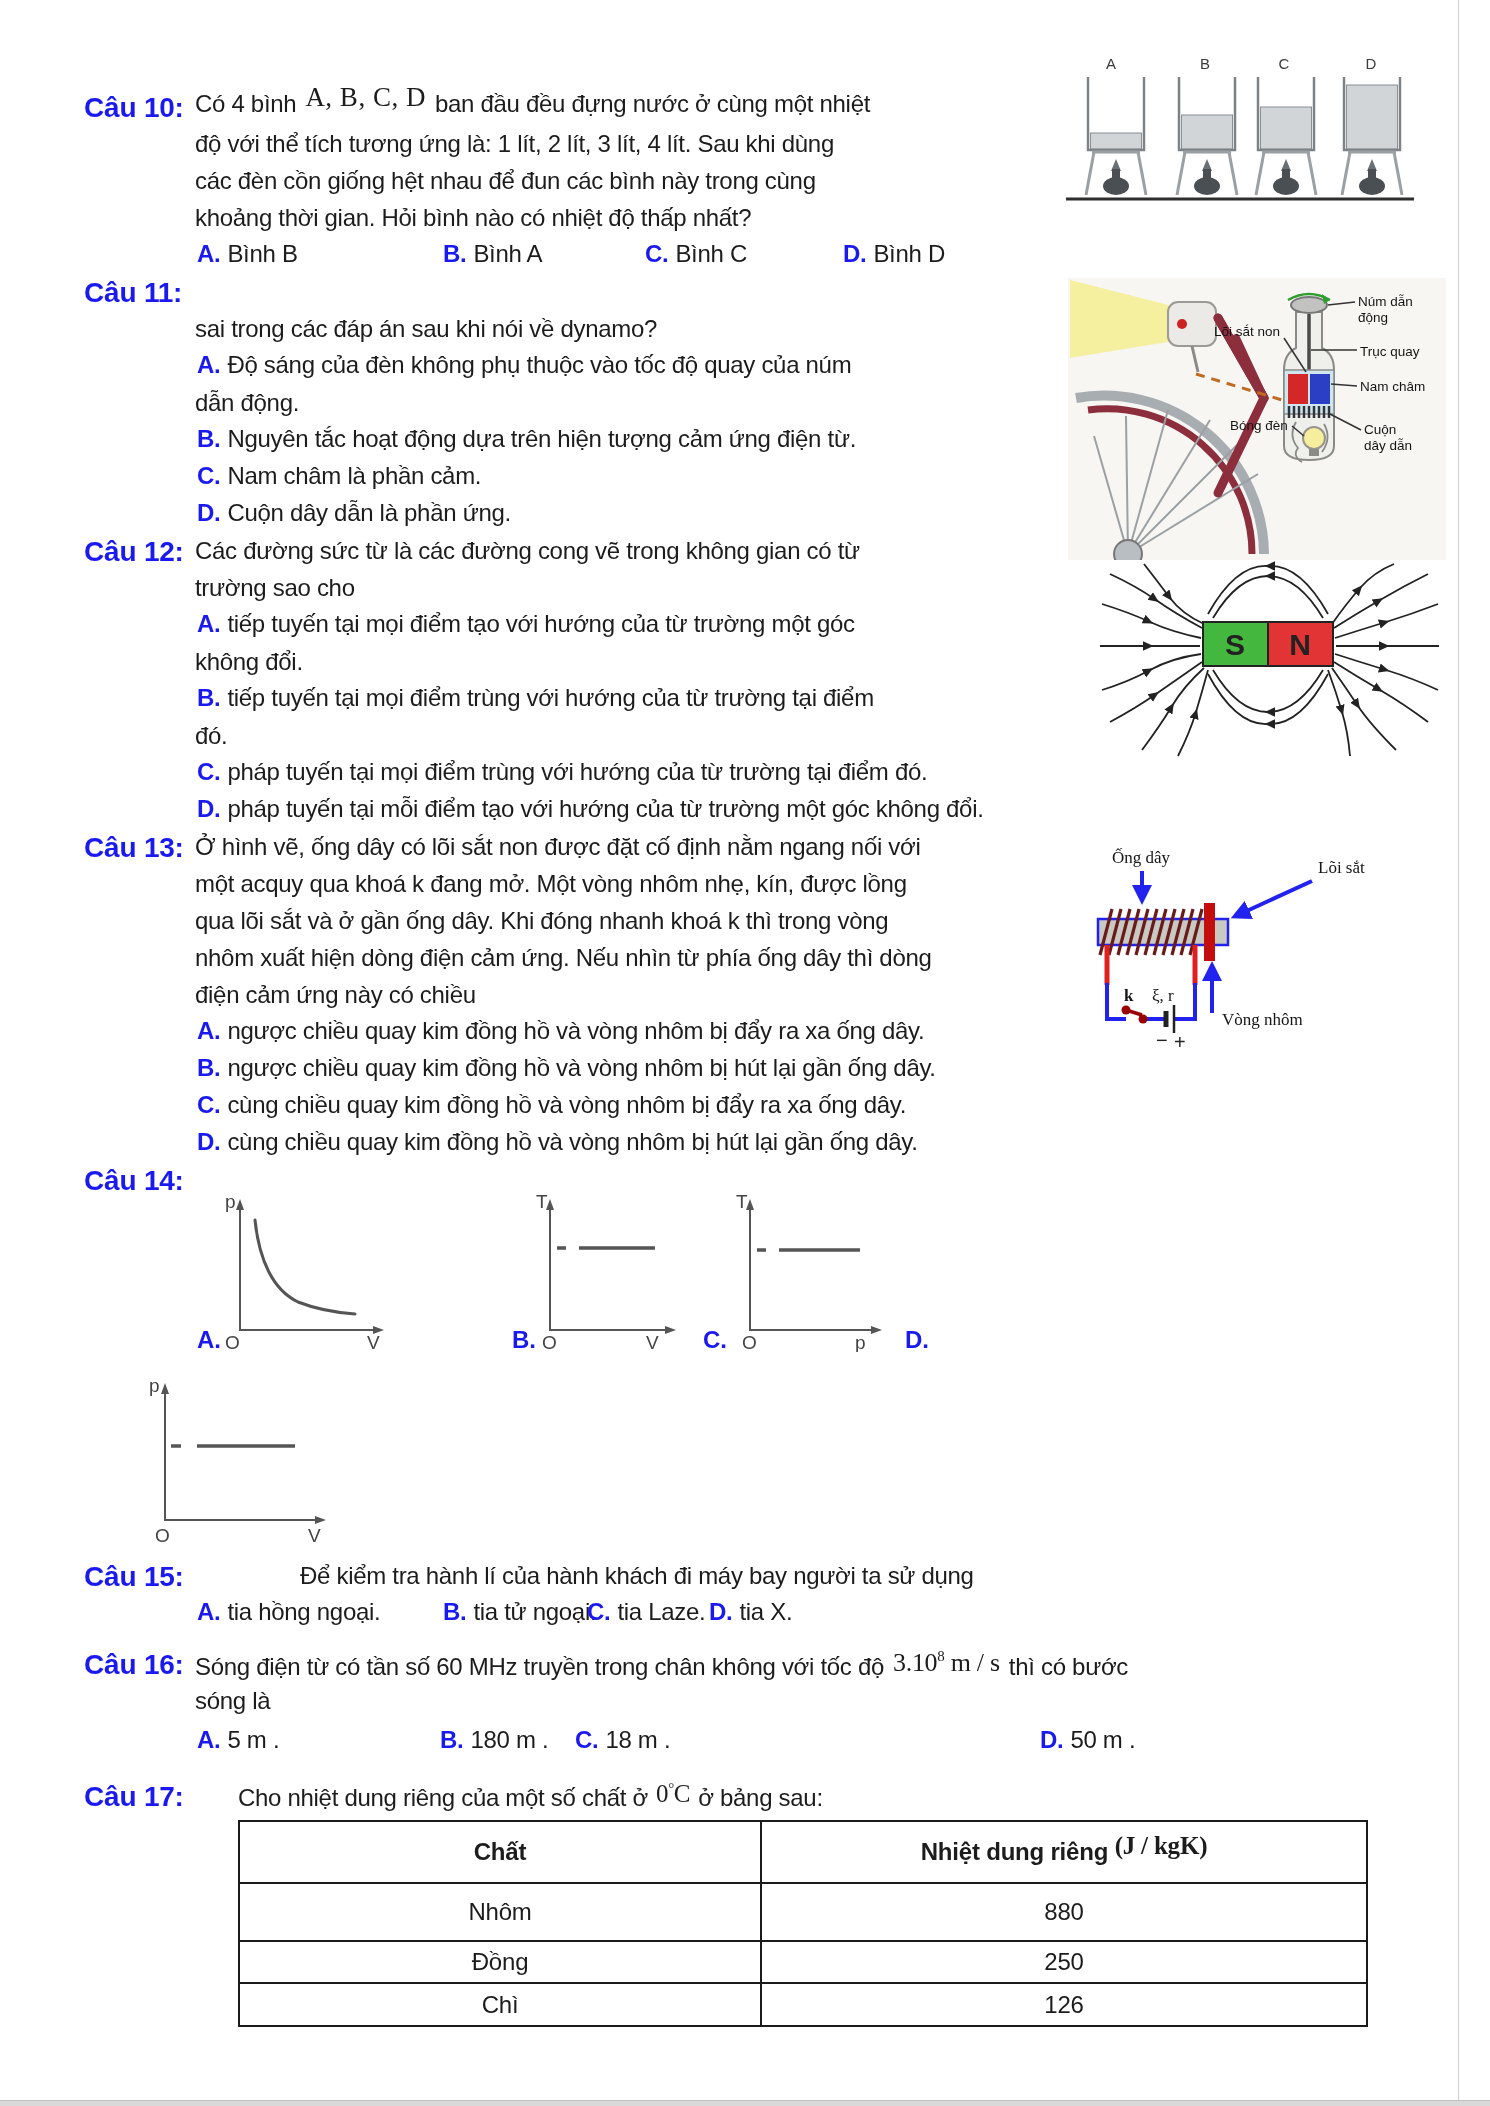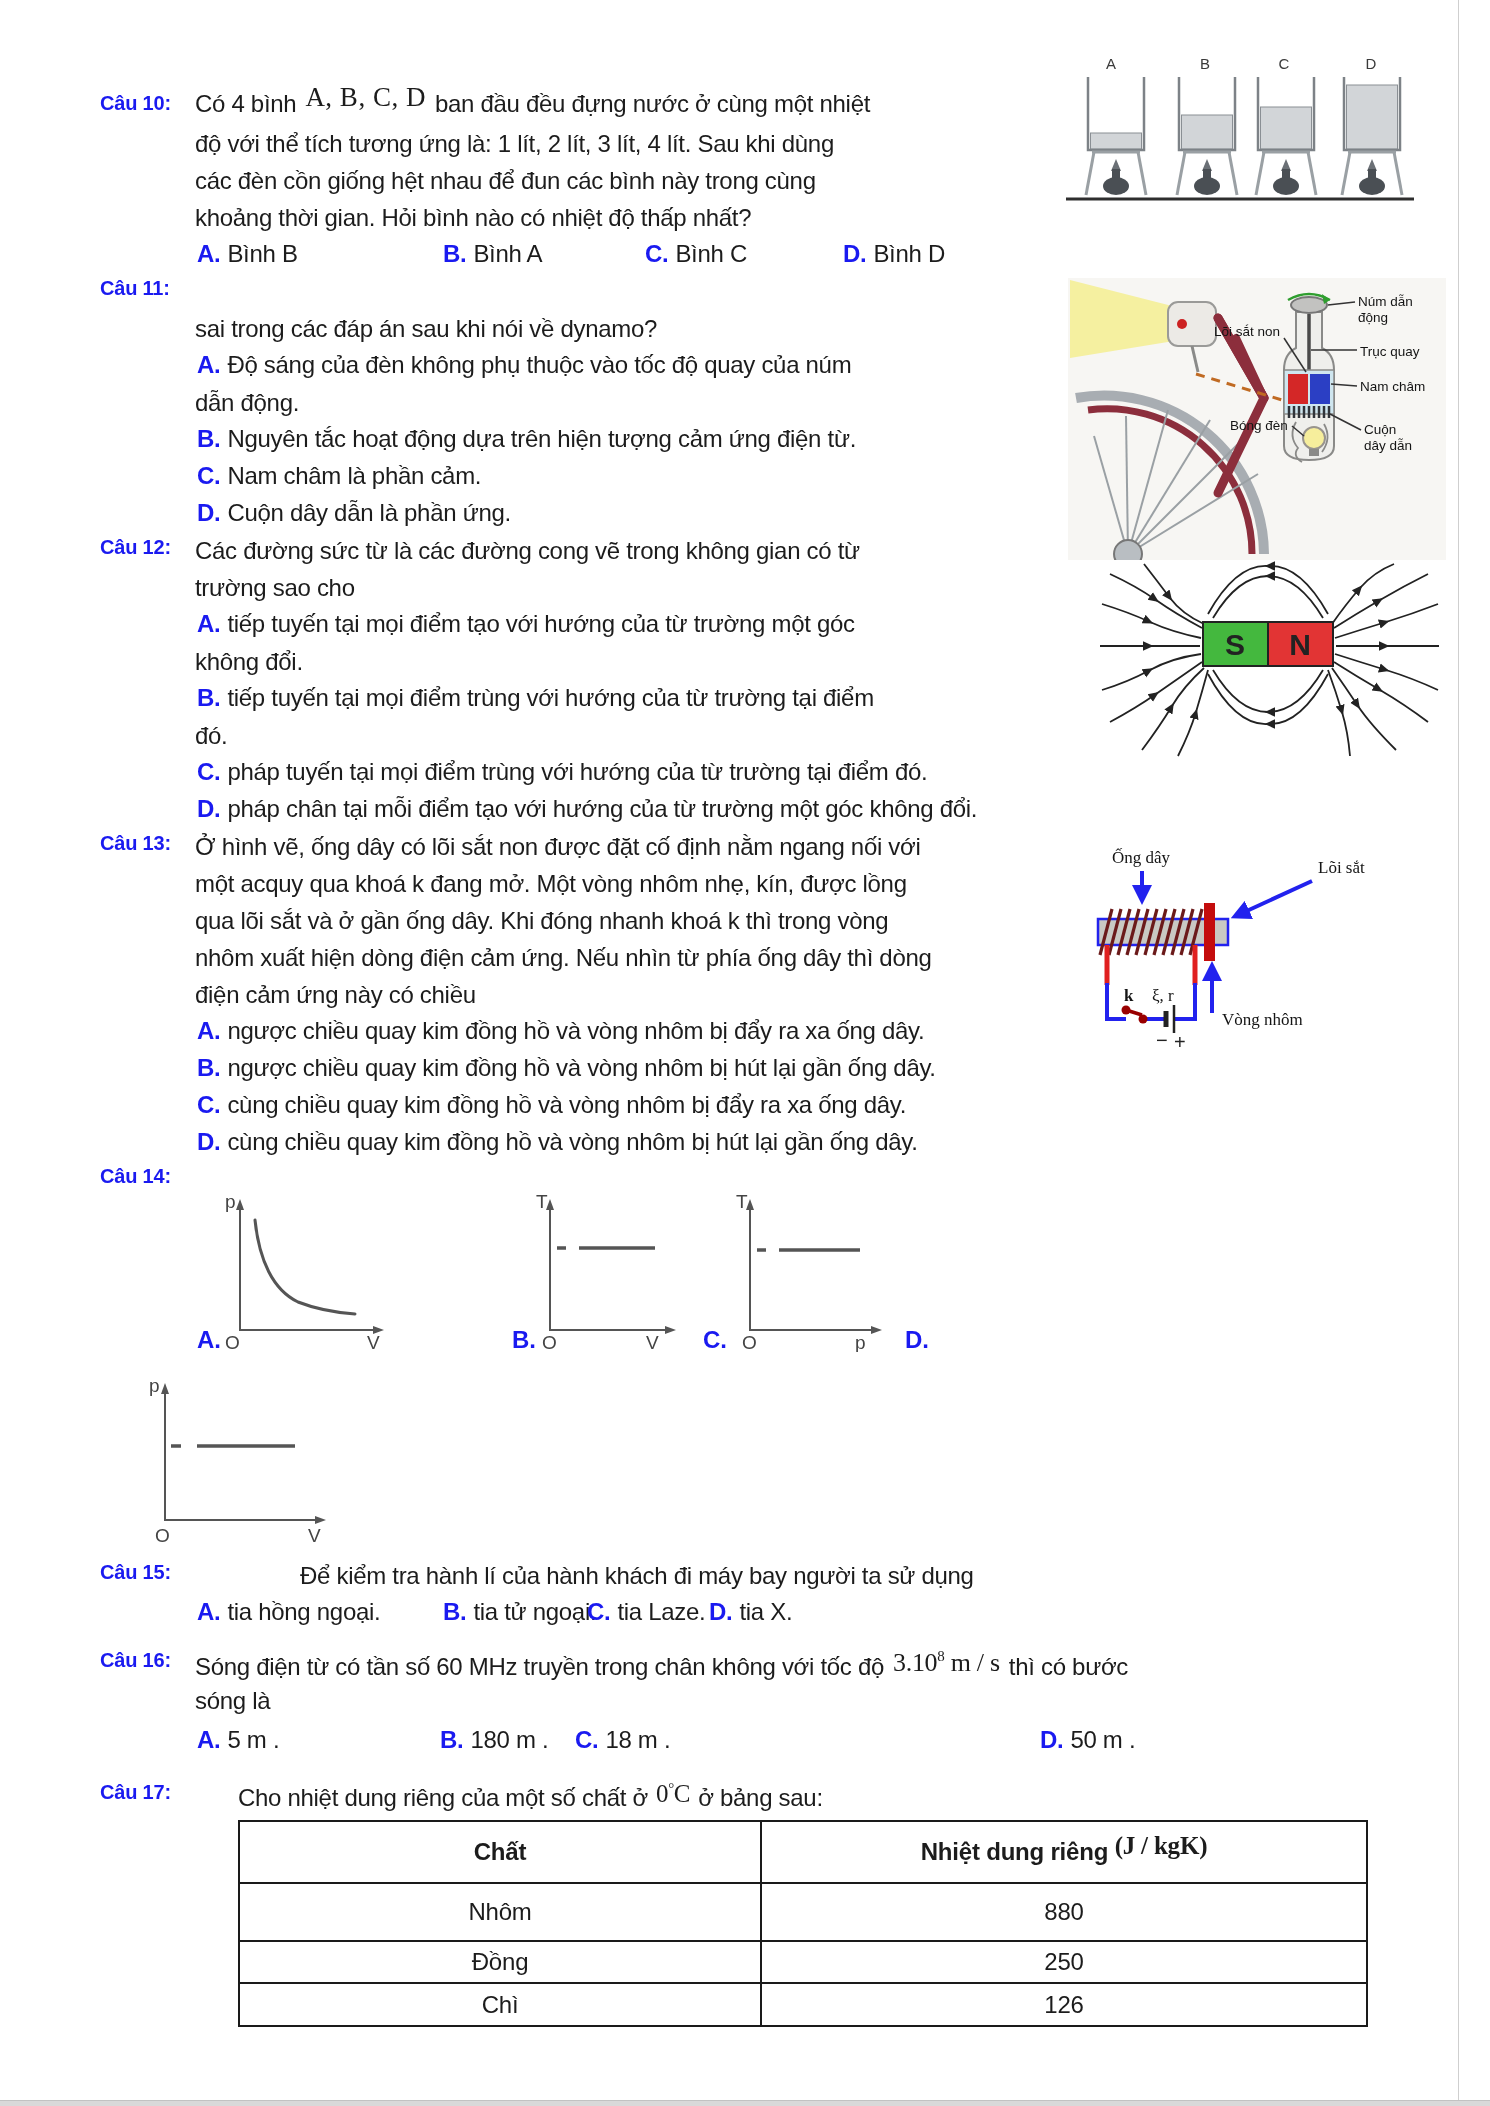--- a/index.html
+++ b/index.html
@@ -1,20 +1,20 @@
 <!DOCTYPE html>
 <html><head>
 <meta charset="utf-8">
 <style>
   :root { --blue:#1a1af0; --ink:#1c1c1c; }
   html,body { margin:0; padding:0; }
   body { width:1490px; height:2106px; background:#ffffff; position:relative;
          font-family:"Liberation Sans", sans-serif; color:var(--ink); overflow:hidden; }
   .page { position:absolute; inset:0; }
-  .qlabel { position:absolute; left:100px; font-size:20px; font-weight:bold; color:var(--blue);
+  .qlabel { position:absolute; left:84px; font-size:28px; font-weight:bold; color:var(--blue);
             white-space:nowrap; letter-spacing:-0.2px; }
   .tline  { position:absolute; left:195px; font-size:24px; white-space:nowrap;
             letter-spacing:-0.3px; line-height:30px; }
   .opt    { position:absolute; font-size:24px; white-space:nowrap; letter-spacing:-0.3px; }
   .okey   { color:var(--blue); font-weight:bold; margin-right:7px; }
   .mathserif { font-family:"Liberation Serif", serif; }
   .mraise { font-family:"Liberation Serif", serif; position:relative; top:-6px; font-size:27px;
             letter-spacing:0.5px; margin:0 9px; }
   .m16    { font-family:"Liberation Serif", serif; position:relative; top:-4px; font-size:26px; margin:8px 9px; }
   .m17    { font-family:"Liberation Serif", serif; position:relative; top:-4px; font-size:25px; margin:0 8px; }
@@ -187,21 +187,21 @@
   </svg>
 
   <div class="qlabel" style="top:536px">Câu 12:</div>
   <div class="tline" style="top:536px">Các đường sức từ là các đường cong vẽ trong không gian có từ</div>
   <div class="tline" style="top:573px">trường sao cho</div>
   <div class="opt" style="left:197px;top:610px"><span class="okey">A.</span><span>tiếp tuyến tại mọi điểm tạo với hướng của từ trường một góc</span></div>
   <div class="tline" style="top:647px">không đổi.</div>
   <div class="opt" style="left:197px;top:684px"><span class="okey">B.</span><span>tiếp tuyến tại mọi điểm trùng với hướng của từ trường tại điểm</span></div>
   <div class="tline" style="top:721px">đó.</div>
   <div class="opt" style="left:197px;top:758px"><span class="okey">C.</span><span>pháp tuyến tại mọi điểm trùng với hướng của từ trường tại điểm đó.</span></div>
-  <div class="opt" style="left:197px;top:795px"><span class="okey">D.</span><span>pháp chân tại mỗi điểm tạo với hướng của từ trường một góc không đổi.</span></div>
+  <div class="opt" style="left:197px;top:795px"><span class="okey">D.</span><span>pháp tuyến tại mỗi điểm tạo với hướng của từ trường một góc không đổi.</span></div>
 
   <svg class="fig" style="left:1098px;top:560px" width="345" height="198" viewBox="0 0 345 198">
     <defs>
       <marker id="ar" viewBox="0 0 10 10" refX="6" refY="5" markerWidth="6.5" markerHeight="6.5" orient="auto">
         <path d="M0,1 L9,5 L0,9 z" fill="#222"></path>
       </marker>
     </defs>
     <g>
       <path class="fieldline" marker-mid="url(#ar)" d="M 12,14 Q 38,26 58,40 T 104,68"></path>
       <path class="fieldline" marker-mid="url(#ar)" d="M 4,44 Q 30,52 52,62 T 103,78"></path>

